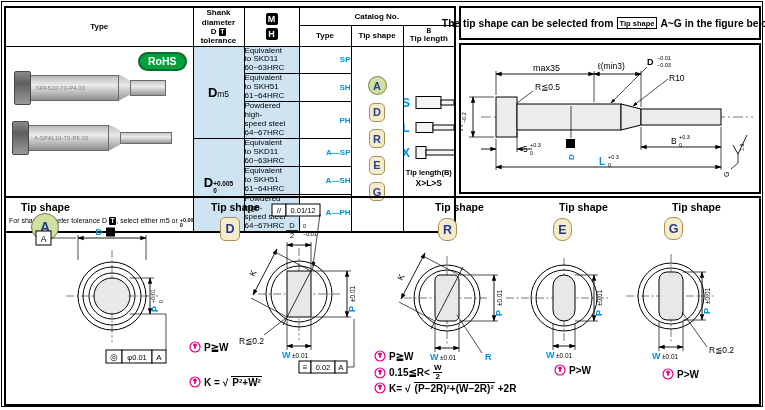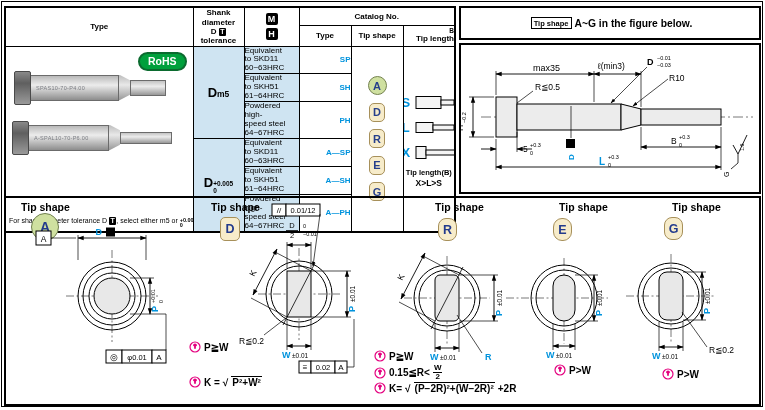--- a/index.html
+++ b/index.html
@@ -18,21 +18,21 @@
   th.h-cat { font-size:11px; font-weight:bold; }
   th.h-sub { font-size:9px; font-weight:bold; }
   .bsup { display:block; font-size:6.5px; font-weight:bold; line-height:1; }
   .tbox { display:inline-block; background:#000; color:#fff; font-weight:bold; font-size:7px; line-height:8px; padding:0 1.5px; border-radius:1px; }
   .sqbox { display:inline-flex; width:12px; height:12px; background:#000; color:#fff; font-weight:bold; font-size:9px; align-items:center; justify-content:center; border-radius:2px; margin:1px auto; }
   .mh-stack { display:flex; flex-direction:column; align-items:center; gap:1px; }
   td.c-shank { background:#cfe4f2; text-align:center; vertical-align:middle; }
   td.c-mat { background:#cfe4f2; font-size:6.6px; line-height:1.12; vertical-align:middle; padding-left:2px; }
   td.c-cat { text-align:right; vertical-align:middle; font-weight:bold; font-size:12px; color:#0093dd; }
   .d-big { font-weight:bold; font-size:13px; }
-  .d-sub { font-size:8.5px;font-weight:bold; }
+  .d-sub { font-size:8.5px; }
   .st { display:inline-flex; flex-direction:column; line-height:1; font-size:6.5px; font-weight:bold; vertical-align:1px; text-align:left; }
   .type-cell { position:relative; vertical-align:top;margin-top:36px; }
   .photo-area { position:relative; height:124px; }
   .rohs { position:absolute; top:5px; right:6px; background:#00a03c; color:#fff; font-weight:bold; font-size:10.5px; line-height:1; padding:2.5px 8px; border:2px solid #0b6b2f; border-radius:10px; }
   .pin { position:absolute; display:flex; align-items:center; }
   .pin1 { left:8px; top:24px; }
   .pin2 { left:6px; top:74px; }
   .pin .head { width:17px; height:34px; background:linear-gradient(#8a8a8a,#5f5f5f 35%,#9a9a9a); border:1px solid #4a4a4a; border-radius:2px; }
   .pin .body { position:relative; height:26px; background:linear-gradient(#b9b9b9,#ececec 38%,#8d8d8d); border:1px solid #6b6b6b; border-left:none; }
   .pin1 .body { width:88px; }
@@ -98,21 +98,21 @@
       <span class="mh-stack">
         <span class="sqbox">M</span>
         <span class="sqbox">H</span>
       </span>
     </th>
     <th class="h-cat" colspan="3">Catalog No.</th>
   </tr>
   <tr style="height:21px;">
     <th class="h-sub" style="width:45px;">Type</th>
     <th class="h-sub" style="width:44px;">Tip shape</th>
-    <th class="h-sub" style="width:65px;text-align:right;">
+    <th class="h-sub" style="width:65px;">
       <span class="bsup">B</span>
       <span>Tip length</span>
     </th>
   </tr>
   <tr style="height:24px;">
     <td class="type-cell" rowspan="6">
       <div class="photo-area">
         <span class="rohs">RoHS</span>
         <div class="pin pin1">
           <div class="head"></div>
@@ -209,20 +209,21 @@
   </tr>
   <tr style="height:24px;">
     <td class="c-mat"><span>Powdered high-</span><br><span>speed steel</span><br><span>64~67HRC</span></td>
     <td class="c-cat">A—PH</td>
   </tr>
 </tbody>
       </table>
 </div>
 
 <div class="sel-note">
+  <span>The tip shape can be selected from</span>
   <span class="small-box">Tip shape</span>
   <span>A~G in the figure below.</span>
 </div>
 
 <div class="draw-box">
 <svg width="298" height="147" viewBox="0 0 298 147">
   <defs>
     <marker id="arr1" viewBox="0 0 10 10" refX="9" refY="5" markerWidth="7" markerHeight="7" orient="auto-start-reverse">
       <path d="M0,1.5 L10,5 L0,8.5 z" fill="#000"></path>
     </marker>

